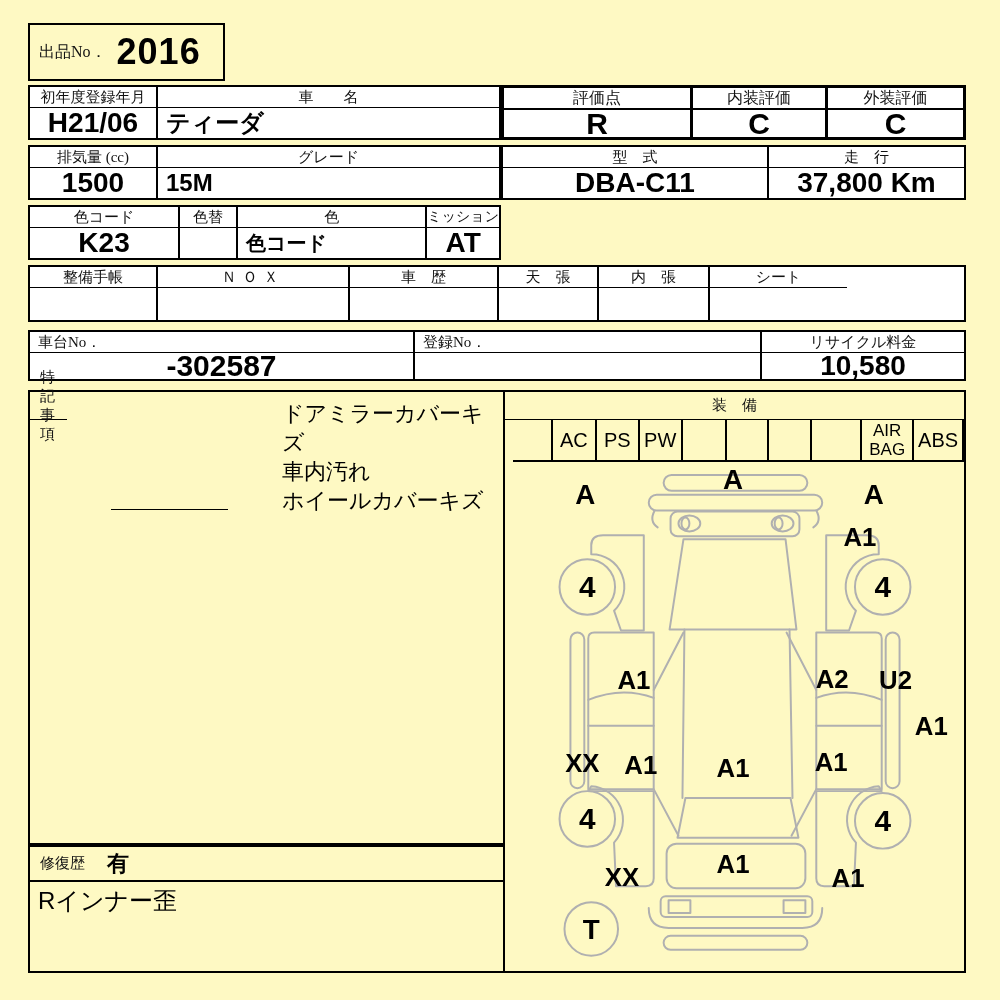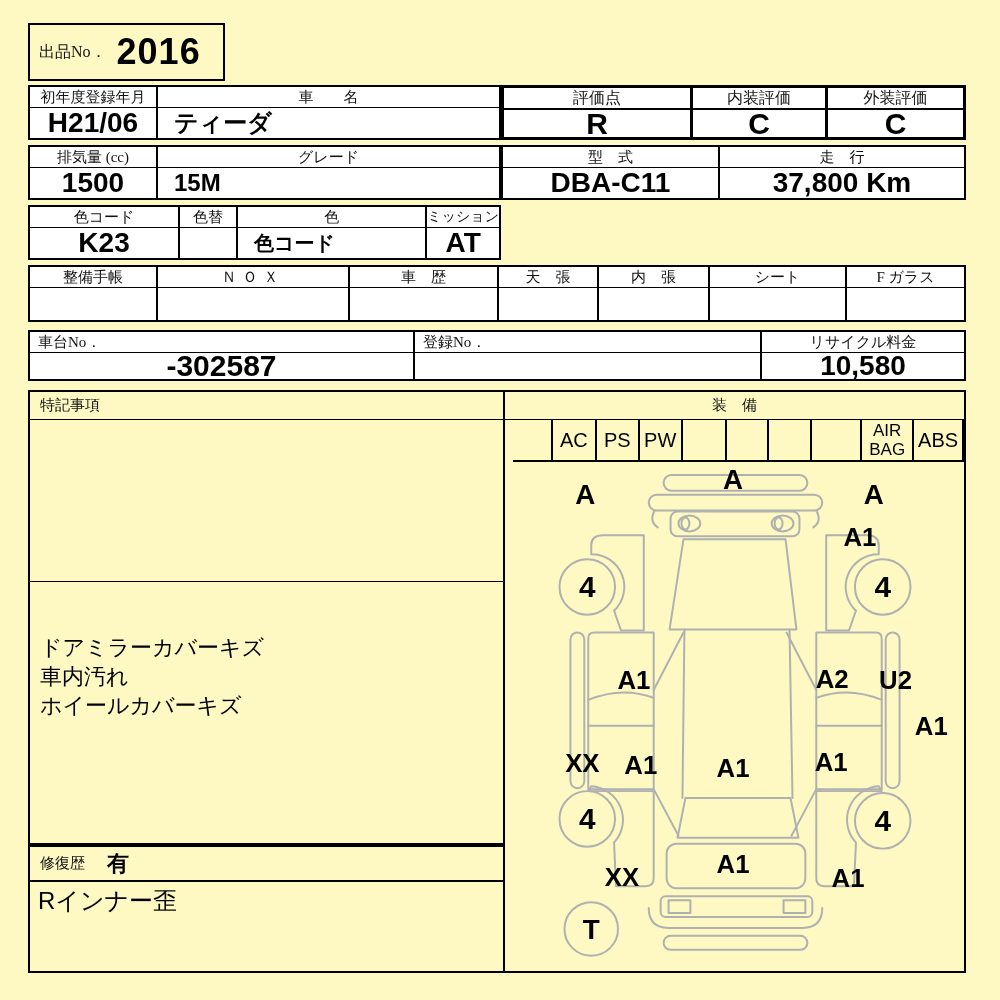--- a/index.html
+++ b/index.html
@@ -14,31 +14,31 @@
   
   .fgroup{position:absolute;display:flex;border:2px solid #000;box-sizing:border-box;background:#fff;}
   .fcol{display:flex;flex-direction:column;border-right:2px solid #000;box-sizing:border-box;}
   .fcol:last-child{border-right:none;}
   .fh{height:21px;flex:0 0 21px;display:flex;align-items:center;justify-content:center;
       border-bottom:1px solid #000;font:15px "Liberation Serif","DejaVu Serif",serif;
       color:#111;box-sizing:border-box;white-space:nowrap;overflow:hidden;}
   .fh.left{justify-content:flex-start;padding-left:8px;}
   .fv{flex:1;display:flex;align-items:center;justify-content:center;
       font-weight:bold;font-size:28px;white-space:nowrap;overflow:hidden;}
-  .fv.left{justify-content:flex-start;padding-left:16px;}
+  .fv.left{justify-content:flex-start;padding-left:8px;}
   .fv.md{font-size:24px;}
   .fv.sm{font-size:20px;}
   .fv.xl{font-size:30px;}
   
   .eval{border-width:3px;}
   .eval .fcol{border-right-width:3px;}
   .eval .fh{border-bottom-width:2px;height:22px;flex-basis:22px;font-size:16px;}
   
   .notesbox{left:28px;top:390px;width:475px;height:455px;border:2px solid #000;border-right:0;
-            display:flex;flex-direction:column;gap:44px;}
+            display:flex;flex-direction:row;gap:44px;}
   .notes-h{height:27px;flex:0 0 27px;display:flex;align-items:center;padding-left:10px;
            border-bottom:1px solid #000;font:15px "Liberation Serif","DejaVu Serif",serif;color:#111;}
   .notes-empty{height:117px;flex:0 0 117px;border-bottom:1px solid #000;}
   .notes-body{flex:1;padding:7px 10px;font-size:22px;line-height:29px;}
   .repairbox{left:28px;top:845px;width:475px;height:128px;border:2px solid #000;border-right:0;
              display:flex;flex-direction:column;}
   .repair-h{height:33px;flex:0 0 33px;display:flex;align-items:center;padding-left:10px;
             border-bottom:2px solid #000;}
   .repair-label{font:15px "Liberation Serif","DejaVu Serif",serif;color:#111;}
   .repair-flag{font-weight:bold;font-size:22px;margin-left:22px;}
@@ -99,21 +99,21 @@
       <div class="fh">排気量 (cc)</div>
       <div class="fv">1500</div>
     </div>
     <div class="fcol" style="flex:1">
       <div class="fh">グレード</div>
       <div class="fv left md">15M</div>
     </div>
   </div>
 
   <div class="fgroup" style="left:501px;top:145px;width:465px;height:55px">
-    <div class="fcol" style="width:217px">
+    <div class="fcol" style="width:266px">
       <div class="fh">型　式</div>
       <div class="fv">DBA-C11</div>
     </div>
     <div class="fcol" style="flex:1">
       <div class="fh">走　行</div>
       <div class="fv">37,800 Km</div>
     </div>
   </div>
 
   <div class="fgroup" style="left:28px;top:205px;width:473px;height:55px">
@@ -152,24 +152,20 @@
     <div class="fcol" style="width:100px">
       <div class="fh">天　張</div>
       <div class="fv"></div>
     </div>
     <div class="fcol" style="width:111px">
       <div class="fh">内　張</div>
       <div class="fv"></div>
     </div>
     <div class="fcol" style="width:137px">
       <div class="fh">シート</div>
-      <div class="fv"></div>
-    </div>
-    <div class="fcol" style="flex:1">
-      <div class="fh">F ガラス</div>
       <div class="fv"></div>
     </div>
   </div>
 
   <div class="fgroup" style="left:28px;top:330px;width:938px;height:51px">
     <div class="fcol" style="width:385px">
       <div class="fh left">車台No．</div>
       <div class="fv xl">-302587</div>
     </div>
     <div class="fcol" style="width:347px">

